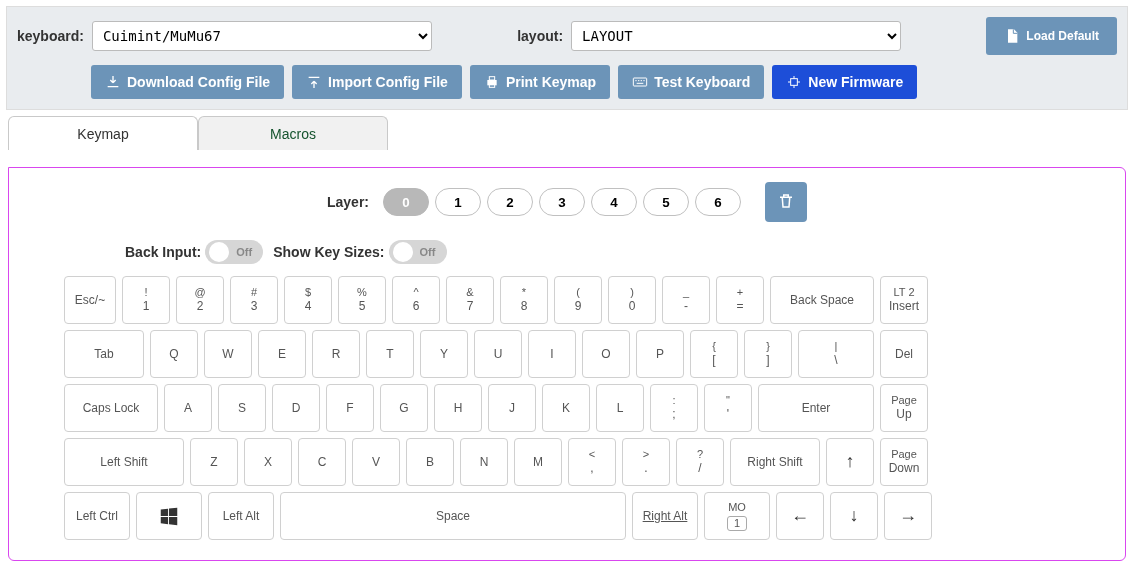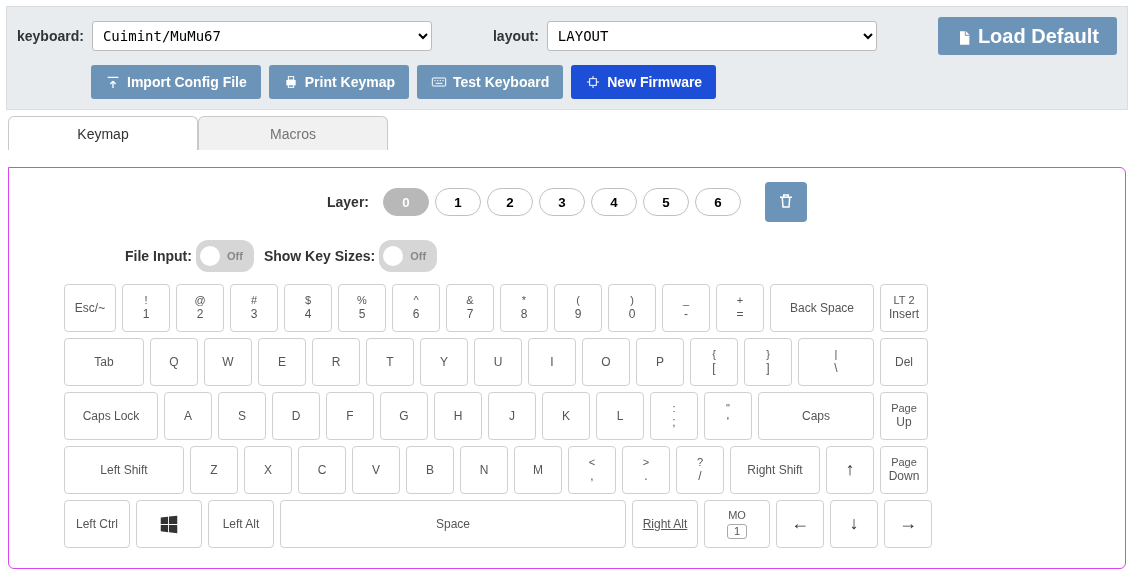--- a/index.html
+++ b/index.html
@@ -5,34 +5,34 @@
   * { box-sizing: border-box; margin: 0; padding: 0; }
   body { font-family: Arial, Helvetica, sans-serif; background: #fff; color: #333; font-size: 14px; }
   .topbar { background: #e9ecef; border: 1px solid #ddd; border-radius: 0; padding: 10px; margin: 6px; }
   .topbar-row1 { display: flex; align-items: center; gap: 8px; }
   .topbar-row1 label { font-weight: bold; }
   .select { flex: 0 0 340px; height: 30px; border: 1px solid #bbb; border-radius: 3px; font-family: monospace; font-size: 14px; padding: 2px 6px; background: #fff; }
   .spacer { flex: 1; }
   .btn { display: inline-flex; align-items: center; justify-content: center; gap: 6px; border: none; border-radius: 3px; color: #fff; height: 34px; padding: 0 14px; font-weight: bold; font-size: 14px; cursor: pointer; }
   .btn-blue { background: #6c94b8; }
   .btn-red  { background: #1d4ed8; }
-  .btn-load { background: #6c94b8; height: 38px; font-size: 20px; padding: 0 18px; }
+  .btn-load { background: #6c94b8; height: 38px; font-size: 12px; padding: 0 18px; }
   .toolbar-row { display: flex; gap: 8px; margin-top: 10px; justify-content: flex-start; padding-left: 74px;}
   .tabs { display: flex; margin: 6px 8px 0 8px; }
-  .tab { width: 190px; height: 34px; border: 1px solid #c9c9c9; border-bottom: none; border-top-left-radius: 6px; border-top-right-radius: 6px; display: flex; align-items: center; justify-content: center; background: #f1f1f1; color: #737373; cursor: pointer; }
+  .tab { width: 190px; height: 34px; border: 1px solid #c9c9c9; border-bottom: none; border-top-left-radius: 6px; border-top-right-radius: 6px; display: flex; align-items: center; justify-content: center; background: #f1f1f1; color: #14532d; cursor: pointer; }
   .tab.active { background: #fff; color: #333; position: relative; z-index: 2;}
   .tab.active::after { content:''; position:absolute; left:0; right:0; bottom:-1px; height:2px; background:#fff;}
   .tabpanel { border: 1px solid #d946ef; border-radius: 0 6px 6px 6px; margin: 18px 8px 8px 8px; padding: 14px 16px 20px 16px; position: relative; top:-1px;}
   .layer-row { display: flex; align-items: center; gap: 6px; justify-content: center; margin-bottom: 18px; }
   .layer-row .lbl { font-weight: bold; margin-right: 8px; }
   .layer-btn { min-width: 46px; height: 28px; border: 1px solid #c0c0c0; border-radius: 14px; background: #fff; font-weight: bold; cursor: pointer; }
   .layer-btn.active { background: #b8b8b8; color: #fff; border-color: #b8b8b8; }
   .trash { width: 42px; height: 40px; background: #6c94b8; border-radius: 4px; display: flex; align-items: center; justify-content: center; margin-left: 18px; cursor: pointer; }
   .toggles { display: flex; align-items: center; gap: 4px; margin-bottom: 12px; margin-left: 100px; font-weight: bold;}
-  .toggle { width: 58px; height: 24px; background: #d6d6d6; border-radius: 12px; position: relative; display: inline-flex; align-items: center; padding: 16px 4px; cursor: pointer; }
+  .toggle { width: 58px; height: 24px; background: #d6d6d6; border-radius: 12px; position: relative; display: inline-flex; align-items: center; padding: 8px 4px; cursor: pointer; }
   .toggle .knob { width: 20px; height: 20px; background: #fff; border-radius: 50%; }
   .toggle .txt { flex:1; text-align:center; color:#888; font-size:11px; font-weight:bold;}
   .kb { display: flex; flex-direction: column; gap: 6px; margin: 0 auto; width: 1006px; text-align: center; }
   .kb-row { display: flex; gap: 6px; }
   .key { border: 1px solid #d0d0d0; border-radius: 4px; background: #fff; height: 48px; display: flex; flex-direction: column; align-items: center; justify-content: center; font-size: 12px; color: #555; cursor: pointer; line-height:1.2; }
   .key .sub { font-size: 11px; }
   .wlogo svg { width:22px; height:22px; }
   .kmo { border:1px solid #aaa; border-radius:3px; display:inline-block; padding:0 6px; margin-top:2px; font-size:11px;}
   .arrow { font-size: 18px; font-weight: bold; color:#333;}
   .icon { width:16px; height:16px; display:inline-block; }
@@ -58,20 +58,26 @@
             <path d="M6 2h9l5 5v15H6z" fill="#fff"></path>
             <path d="M14 2v6h6" fill="none" stroke="#6c94b8" stroke-width="1.5"></path>
           </svg>
       </span>
       <span>Load Default</span>
     </button>
   </div>
   <div class="toolbar-row">
     <button class="btn btn-blue">
       <span class="icon"><svg viewBox="0 0 24 24" fill="#fff">
+            <path d="M12 3v10m0 0l-4-4m4 4l4-4M4 19h16" stroke="#fff" stroke-width="2" fill="none"></path>
+          </svg></span>
+      <span>Download Config File</span>
+    </button>
+    <button class="btn btn-blue">
+      <span class="icon"><svg viewBox="0 0 24 24" fill="#fff">
             <path d="M12 21V11m0 0l-4 4m4-4l4 4M4 5h16" stroke="#fff" stroke-width="2" fill="none"></path>
           </svg></span>
       <span>Import Config File</span>
     </button>
     <button class="btn btn-blue">
       <span class="icon"><svg viewBox="0 0 24 24" fill="#fff">
             <rect x="5" y="9" width="14" height="8" fill="#fff"></rect>
             <rect x="8" y="4" width="8" height="5" fill="none" stroke="#fff" stroke-width="1.5"></rect>
             <rect x="8" y="15" width="8" height="5" fill="none" stroke="#fff" stroke-width="1.5"></rect>
           </svg></span>
@@ -114,21 +120,21 @@
     <button class="layer-btn">5</button>
     <button class="layer-btn">6</button>
     <div class="trash">
       <span><svg width="18" height="18" viewBox="0 0 24 24" fill="#fff">
             <path d="M4 7h16M9 7V4h6v3M7 7l1 13h8l1-13" stroke="#fff" stroke-width="2" fill="none"></path>
           </svg></span>
     </div>
   </div>
 
   <div class="toggles">
-    <span>File Input:</span>
+    <span>Back Input:</span>
     <div class="toggle">
       <div class="knob"></div>
       <div class="txt">Off</div>
     </div>
     <span style="margin-left:6px">Show Key Sizes:</span>
     <div class="toggle">
       <div class="knob"></div>
       <div class="txt">Off</div>
     </div>
   </div>
@@ -277,21 +283,21 @@
         </div>
         <div class="key" style="width: 48px;">
           <div class="sub">:</div>
           <div>;</div>
         </div>
         <div class="key" style="width: 48px;">
           <div class="sub">"</div>
           <div>'</div>
         </div>
         <div class="key" style="width: 116px;">
-          <div>Caps</div>
+          <div>Enter</div>
         </div>
         <div class="key" style="width: 48px;">
           <div class="sub">Page</div>
           <div>Up</div>
         </div>
       </div>
       <div class="kb-row">
         <div class="key" style="width: 120px;">
           <div>Left Shift</div>
         </div>

